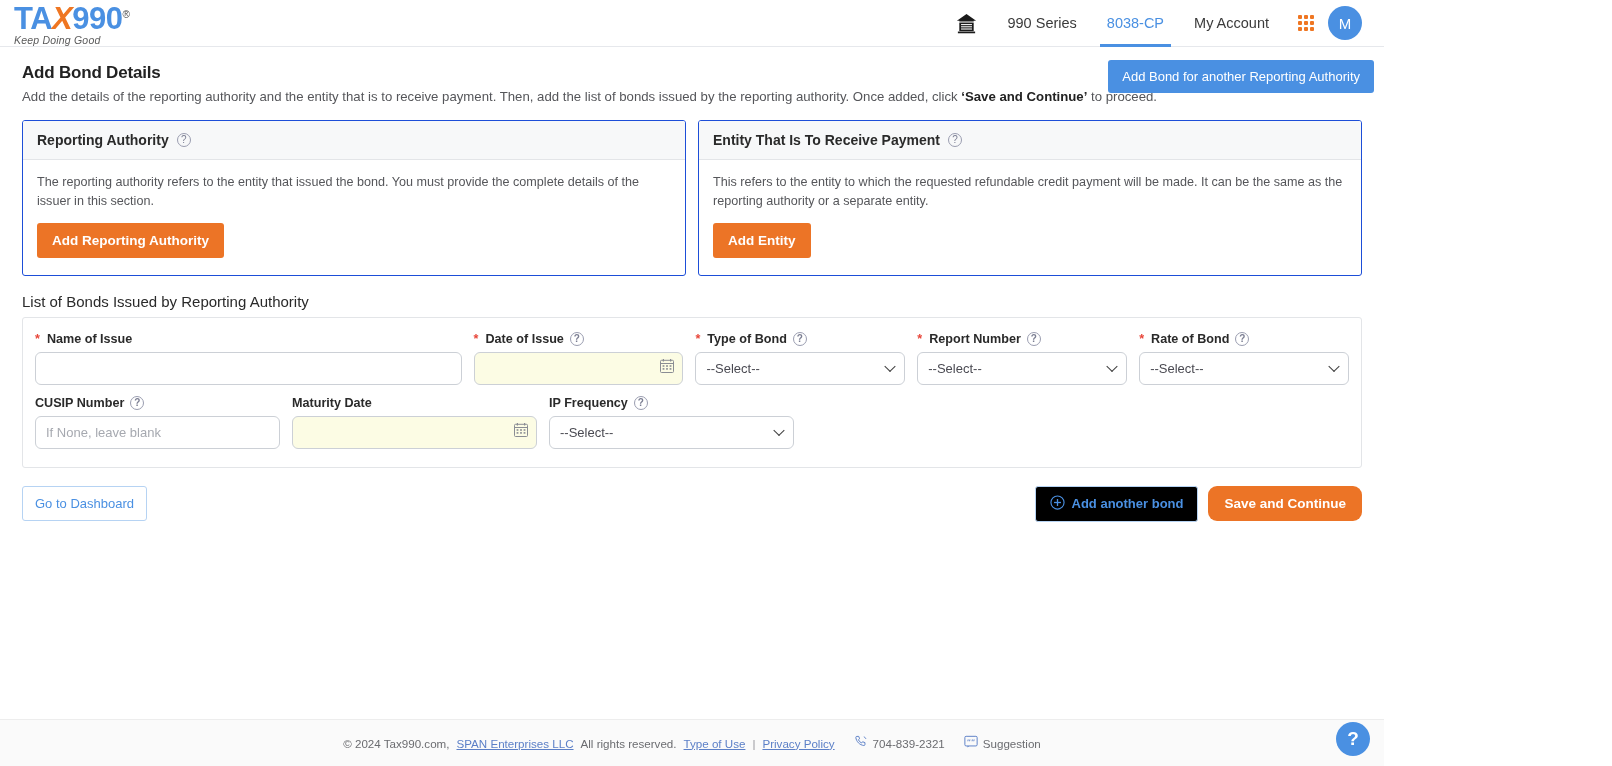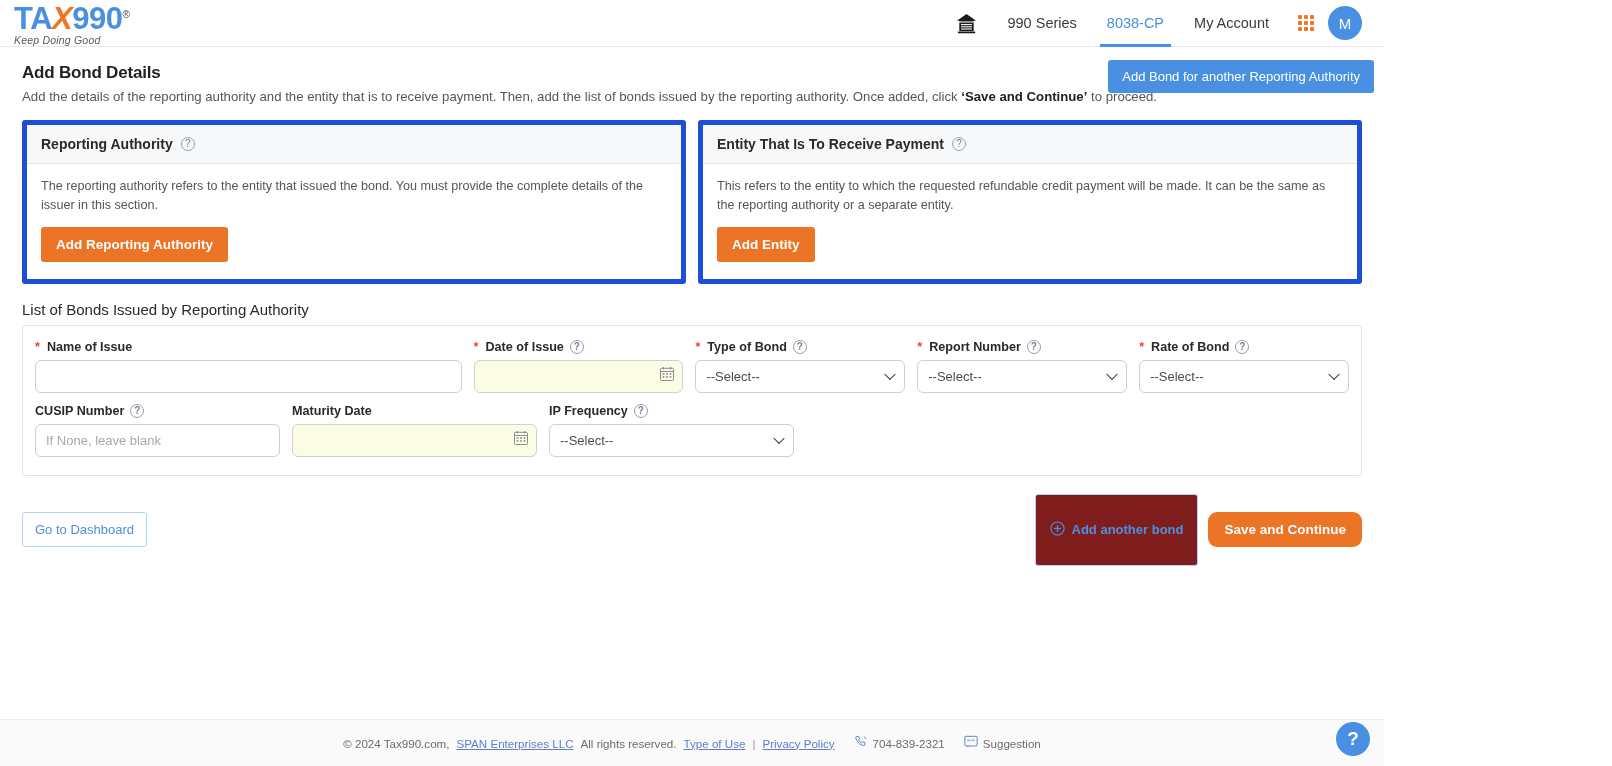--- a/index.html
+++ b/index.html
@@ -64,21 +64,21 @@
   .btn-top-right {
     position: absolute; right: 10px; top: 13px;
     background: #4a90e2; color: #fff; border: none; border-radius: 3px;
     font-size: 13px; padding: 9px 14px; cursor: pointer;
     font-family: inherit; white-space: nowrap;
   }
 
   
   .panels { display: flex; gap: 12px; padding: 16px 22px 0 22px; }
   .panel {
-    flex: 1; border: 5px solid #1d4ed8; border-radius: 3px; background: #fff;
+    flex: 1; border: 1px solid #1d4ed8; border-radius: 3px; background: #fff;
     overflow: hidden; min-height: 131px;
   }
   .panel-head {
     background: #f7f8f9; border-bottom: 1px solid #e3e5e8;
     padding: 11px 14px; display: flex; align-items: center; gap: 8px;
   }
   .panel-title { font-size: 14px; color: #2a2a2a; font-weight: bold; }
   .panel-body { padding: 13px 14px 17px 14px; }
   .panel-text { font-size: 12.6px; color: #55565a; line-height: 1.5; margin: 0 0 12px 0; }
   .btn-orange {
@@ -142,22 +142,22 @@
 
   
   .actions { display: flex; align-items: center; padding: 18px 22px 0 22px; }
   .btn-ghost {
     background: #fff; border: 1px solid #b6d3f3; color: #4a90e2;
     font-size: 13px; border-radius: 3px; padding: 9px 12px; cursor: pointer;
     font-family: inherit;
   }
   .actions-right { margin-left: auto; display: flex; align-items: center; gap: 10px; }
   .btn-add {
-    background: #7f1d1d; border: 1px solid #b6d3f3; color: #4a90e2;
-    font-size: 13px; border-radius: 3px; padding: 26px 14px; cursor: pointer;
+    background: #000000; border: 1px solid #b6d3f3; color: #4a90e2;
+    font-size: 13px; border-radius: 3px; padding: 8px 14px; cursor: pointer;
     display: flex; align-items: center; gap: 7px; font-weight: bold;
     font-family: inherit;
   }
   .btn-save {
     background: #ec7426; color: #fff; border: none; border-radius: 9px;
     font-size: 13.5px; font-weight: bold; padding: 10px 16px; cursor: pointer;
     font-family: inherit;
   }
 
   

